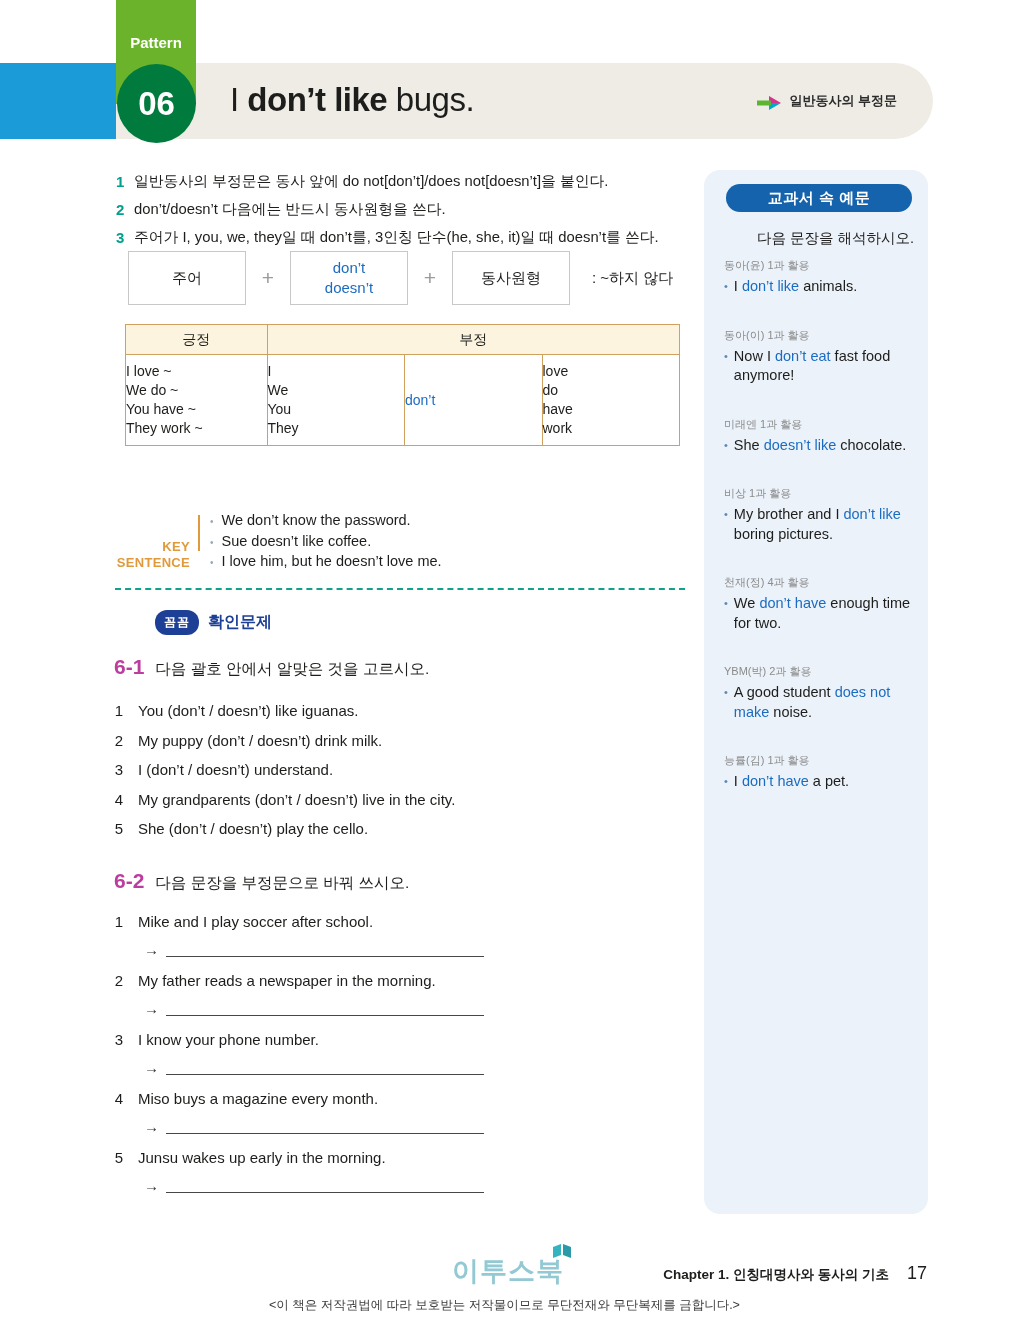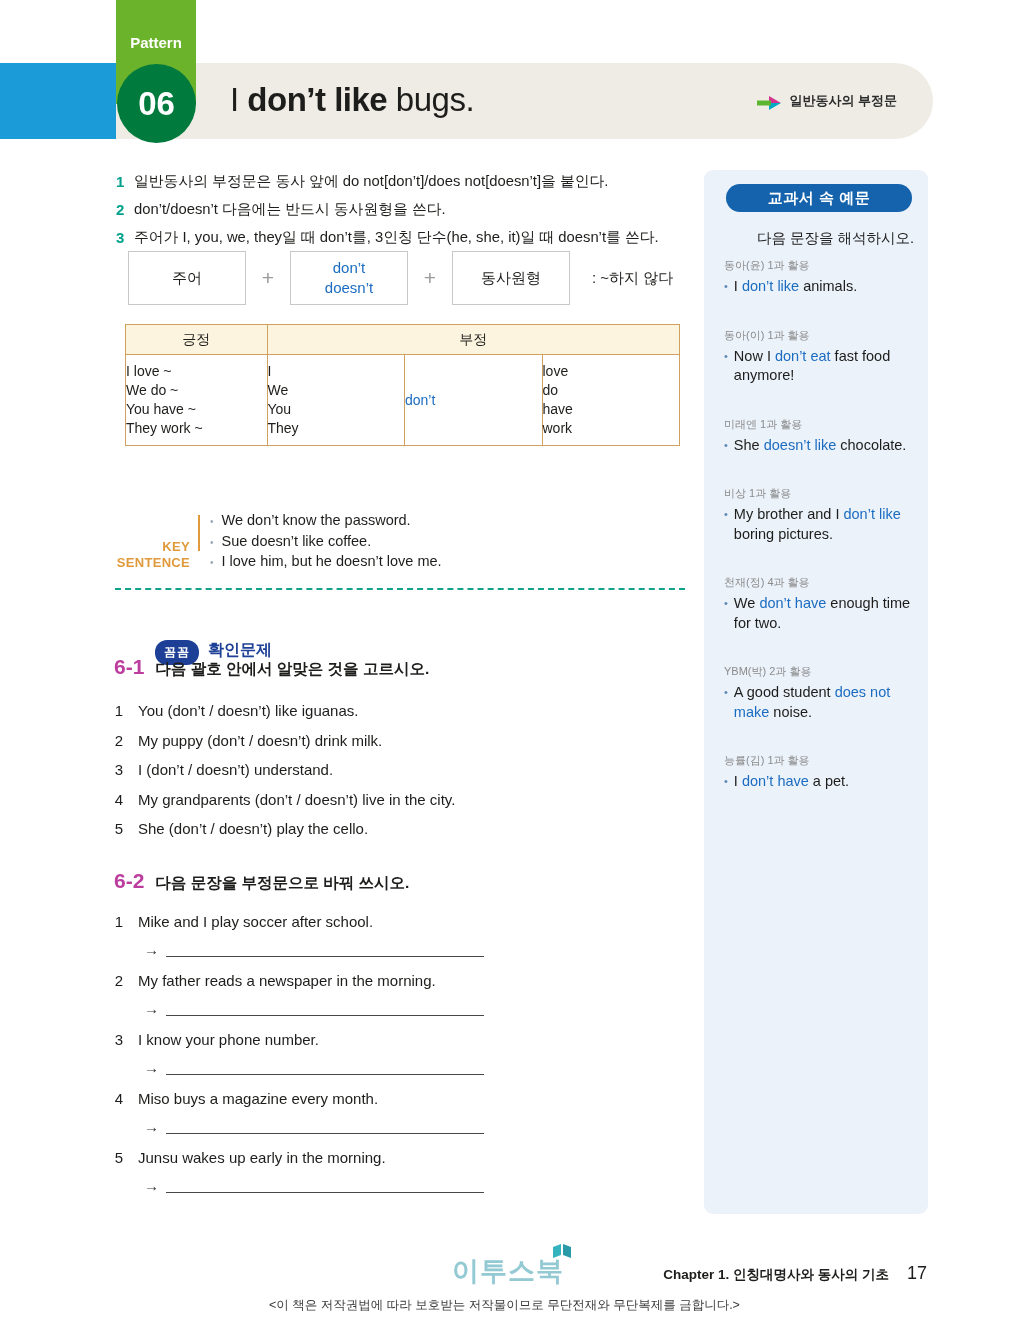--- a/index.html
+++ b/index.html
@@ -36,40 +36,40 @@
   .grammar-table td { text-align:left; font-size:14px; padding:7px 0; line-height:19px; vertical-align:middle; }
   .blue { color:#1b6cc0; }
   
   .key { position:absolute; left:110px; top:511px; display:flex; }
   .key-label { width:80px; text-align:right; color:#e09a3c; font-weight:bold; font-size:13px; line-height:16px; padding-top:4px; letter-spacing:0.3px;margin-top:24px; }
   .key-bar { border-left:2px solid #e09a3c; margin:4px 10px 0 8px; height:36px; }
   .ks-line { font-size:14.5px; line-height:19.5px; display:flex; gap:8px; align-items:baseline; }
   .ks-bullet { color:#97a9b8; font-size:10px; }
   
   .divider { position:absolute; left:115px; top:588px; width:570px; border-top:2px dashed #12a18b; }
-  .check-header { position:absolute; left:115px; top:640px; display:flex; align-items:flex-start; gap:9px;padding-left:40px; }
+  .check-header { position:absolute; left:115px; top:610px; display:flex; align-items:center; gap:9px;padding-left:40px; }
   .badge { background:#1e3f96; color:#fff; font-size:12px; font-weight:bold; border-radius:12px; padding:4px 9px; letter-spacing:1px; }
   .check-title { color:#1e3f96; font-weight:bold; font-size:16px; }
   
   .q-section-61 { position:absolute; left:114px; top:655px; width:590px; }
   .q-section-62 { position:absolute; left:114px; top:869px; width:590px; }
   .q-title { display:flex; align-items:baseline; gap:11px; }
   .q-num-big { color:#bd3d9e; font-weight:bold; font-size:21px; }
-  .q-prompt { font-weight:bold; font-size:15.5px; }
+  .q-prompt { font-weight:normal; font-size:15.5px; }
   .q61-items { margin-top:16px; }
   .qitem { display:flex; gap:14px; height:29.5px; align-items:center; font-size:15px; white-space:nowrap; }
   .qitem-num { min-width:10px; text-align:center; }
   .q2-items { margin-top:15px; }
   .q2item { margin-bottom:11px; }
   .q2-sent { display:flex; gap:14px; font-size:15px; height:24px; align-items:center; white-space:nowrap; }
   .q2-ans { display:flex; align-items:flex-end; margin:8px 0 0 30px; height:16px; }
   .q2-arrow { font-size:15px; color:#333; margin-right:7px; line-height:14px; }
   .q2-blank { width:318px; border-bottom:1.5px solid #474747; height:15px; }
   
-  .sidebar { position:absolute; left:704px; top:170px; width:224px; height:1044px; background:#ebf2fa; border-radius:9px;
+  .sidebar { position:absolute; left:704px; top:170px; width:224px; height:1044px; background:#ebf2fa; border-radius:16px;
     box-sizing:border-box; padding:14px 14px 0 20px; }
   .sb-pill { width:186px; height:28px; margin:0 auto; background:#1563ad; border-radius:15px; color:#fff; font-weight:bold;
     font-size:15px; display:flex; align-items:center; justify-content:center; letter-spacing:0.5px; }
   .sb-instruction { margin-top:17px; font-size:14.5px; color:#222;text-align:right; }
   .sb-examples { margin-top:10px; }
   .ex { margin-bottom:31px; }
   .ex-label { font-size:11px; color:#8b8b8b; margin-bottom:4px; }
   .ex-sent { display:flex; gap:6px; font-size:14.5px; line-height:19.5px; }
   .ex-bullet { color:#5b87b5; font-size:11px; line-height:19.5px; }
   

